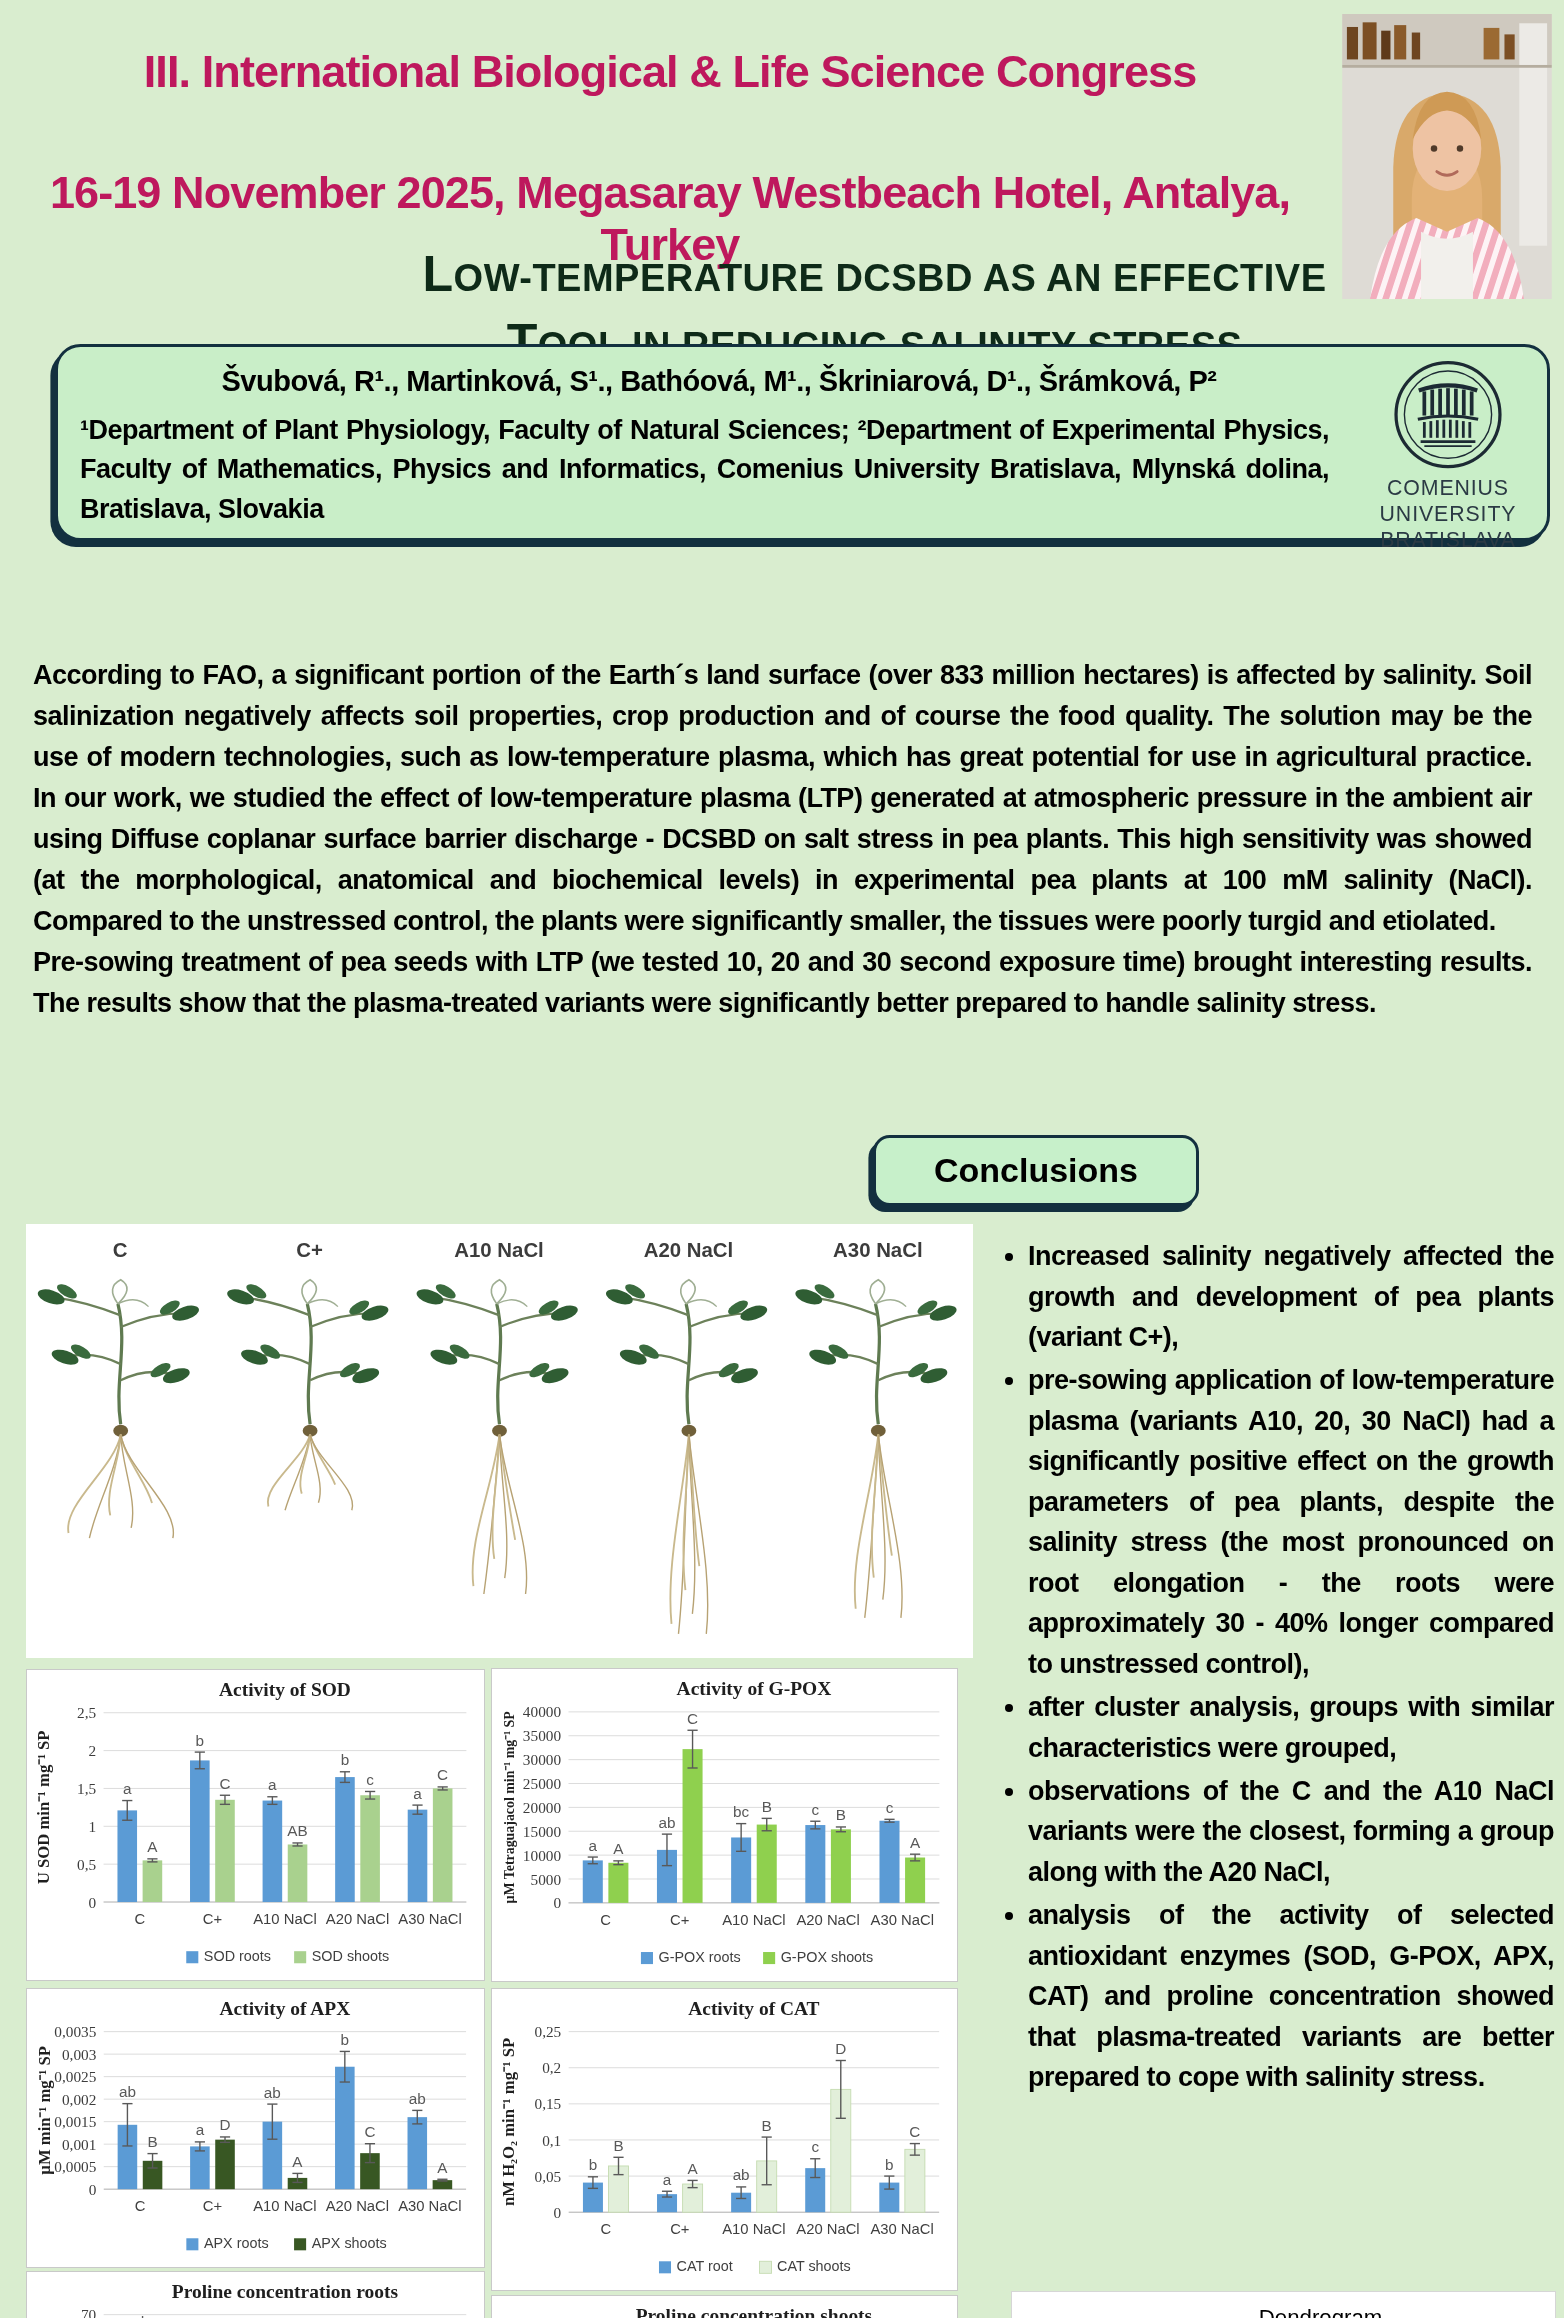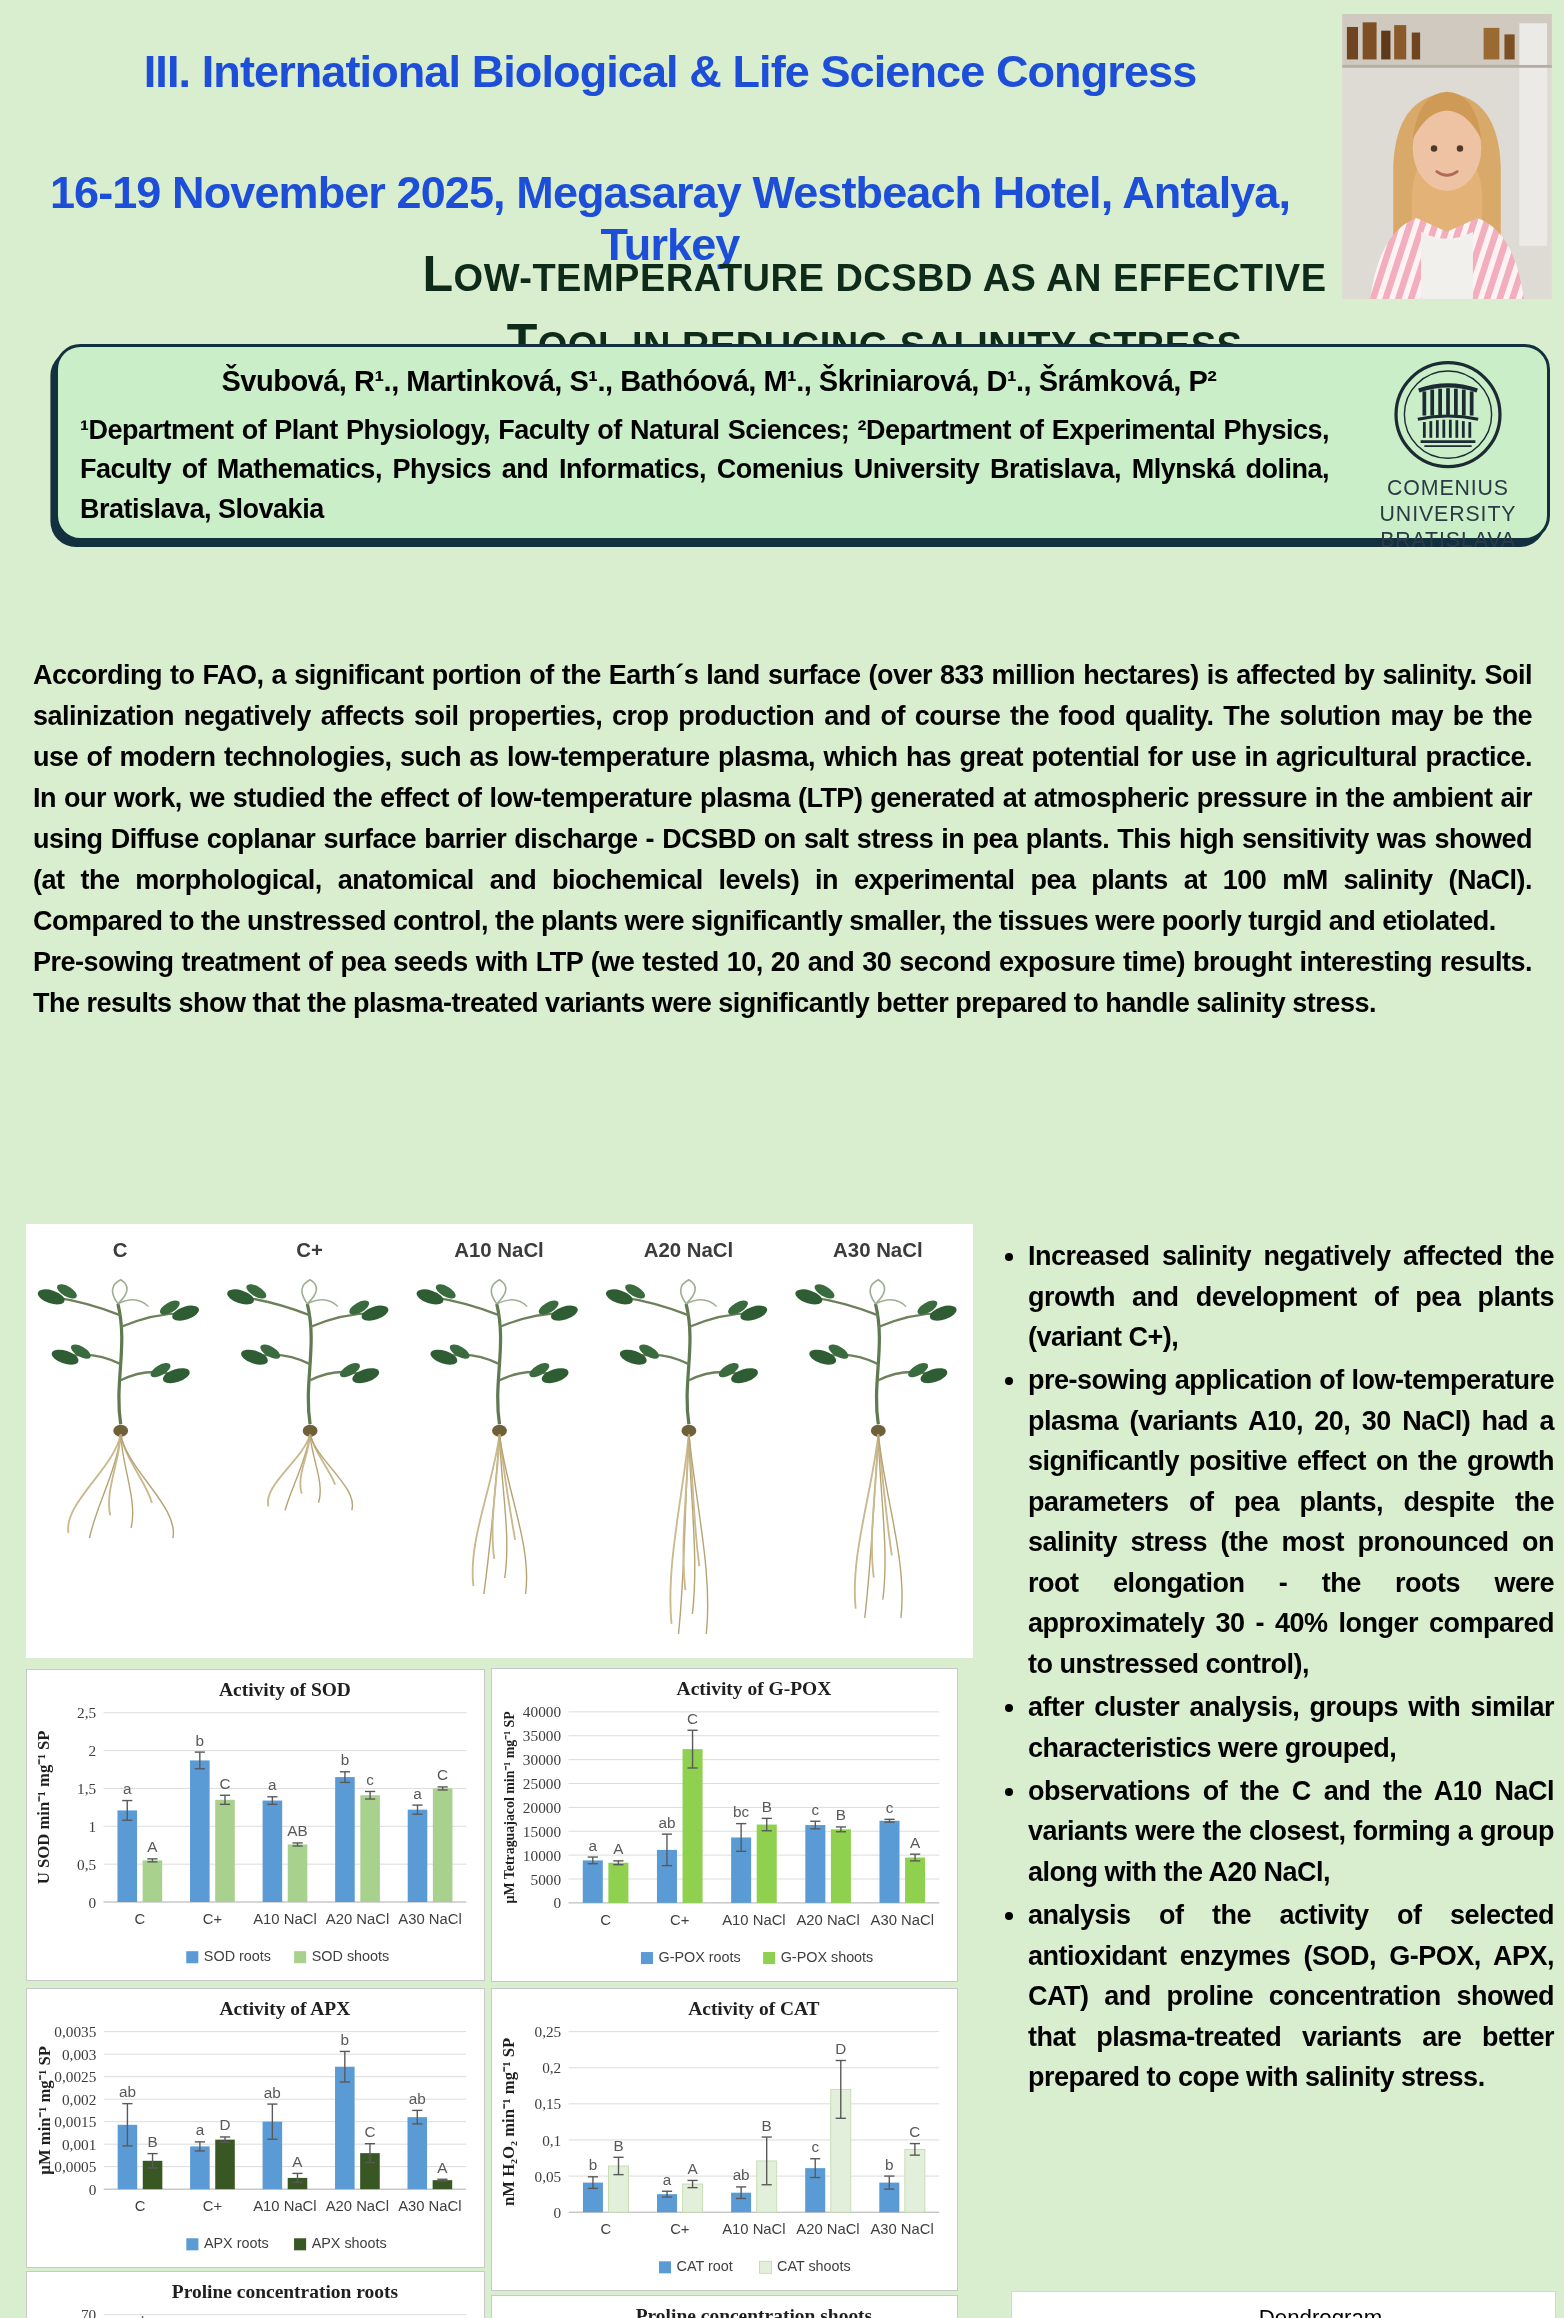--- a/index.html
+++ b/index.html
@@ -3,21 +3,21 @@
 <meta charset="utf-8">
 <style>
   html,body { margin:0; padding:0; background:#b9c9b2; }
   #poster {
     position:relative; width:1565px; height:2738px; overflow:hidden;
     background:#d9edcf; font-family:"Liberation Sans", sans-serif; color:#000;
   }
   .abs { position:absolute; }
   .congress-line {
     left:0; width:1340px; text-align:center; font-size:45px; font-weight:800;
-    letter-spacing:-0.9px; color:#1d4ed8;
+    letter-spacing:-0.9px; color:#be185d;
   }
   .main-title { left:420px; width:909px; text-align:center; color:#0e2a18; }
   .main-title-line { font-size:38px; font-weight:800; letter-spacing:0.5px; line-height:1.35; }
   .main-title-line::first-letter { font-size:1.32em; }
   .box {
     background:#c9eec8; border:3.7px solid #13303f; border-radius:25.5px;
     box-shadow:-4.6px 6px 0 #13303f;
   }
   .hdr-box {
     display:flex; align-items:center; justify-content:center;
@@ -121,20 +121,23 @@
       <div class="uni-caption">UNIVERSITY</div>
       <div class="uni-caption">BRATISLAVA</div>
     </div>
   </div>
 
   <div class="abs body-text" style="left:33px; top:655px; width:1499px;">
     <p style="margin:0;">According to FAO, a significant portion of the Earth´s land surface (over 833 million hectares) is affected by salinity. Soil salinization negatively affects soil properties, crop production and of course the food quality. The solution may be the use of modern technologies, such as low-temperature plasma, which has great potential for use in agricultural practice. In our work, we studied the effect of low-temperature plasma (LTP) generated at atmospheric pressure in the ambient air using Diffuse coplanar surface barrier discharge - DCSBD on salt stress in pea plants. This high sensitivity was showed (at the morphological, anatomical and biochemical levels) in experimental pea plants at 100 mM salinity (NaCl). Compared to the unstressed control, the plants were significantly smaller, the tissues were poorly turgid and etiolated.</p>
     <p style="margin:0;">Pre-sowing treatment of pea seeds with LTP (we tested 10, 20 and 30 second exposure time) brought interesting results. The results show that the plasma-treated variants were significantly better prepared to handle salinity stress.</p>
   </div>
 
+  <div class="abs hdr-box" style="left:873px; top:1135px; width:320px; height:65px;">
+    <span>Conclusions</span>
+  </div>
 
   <div class="panel" style="left:25.5px; top:1224px; width:947px; height:434px; border:none;">
     <div class="photo-labels" style="padding-top:15px;" id="photo-labels">
         <span>C</span>
         <span>C+</span>
         <span>A10 NaCl</span>
         <span>A20 NaCl</span>
         <span>A30 NaCl</span>
       </div>
     <div id="plants-holder"><svg width="947" height="385" viewBox="0 0 2043 830">

